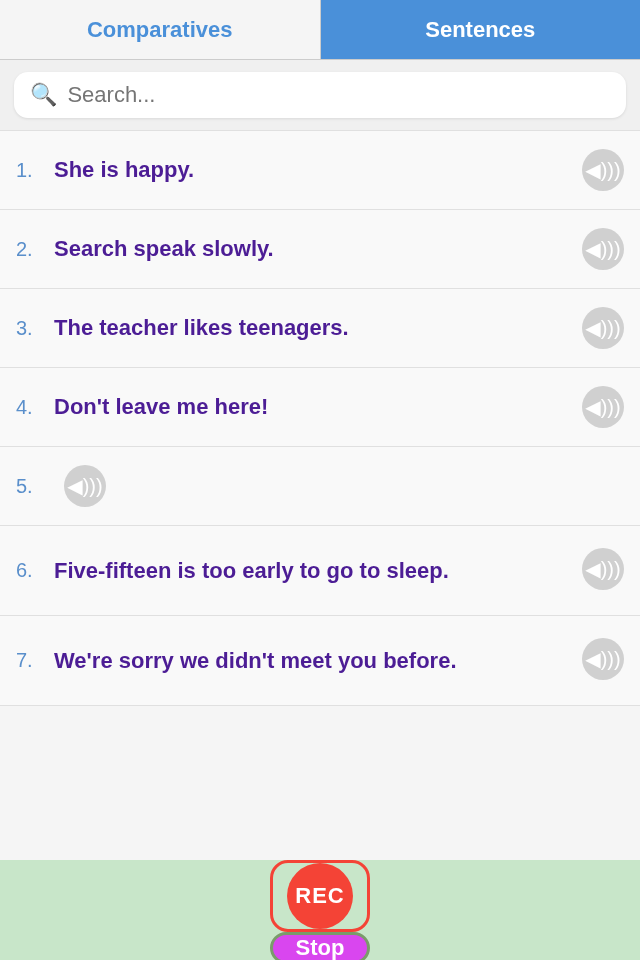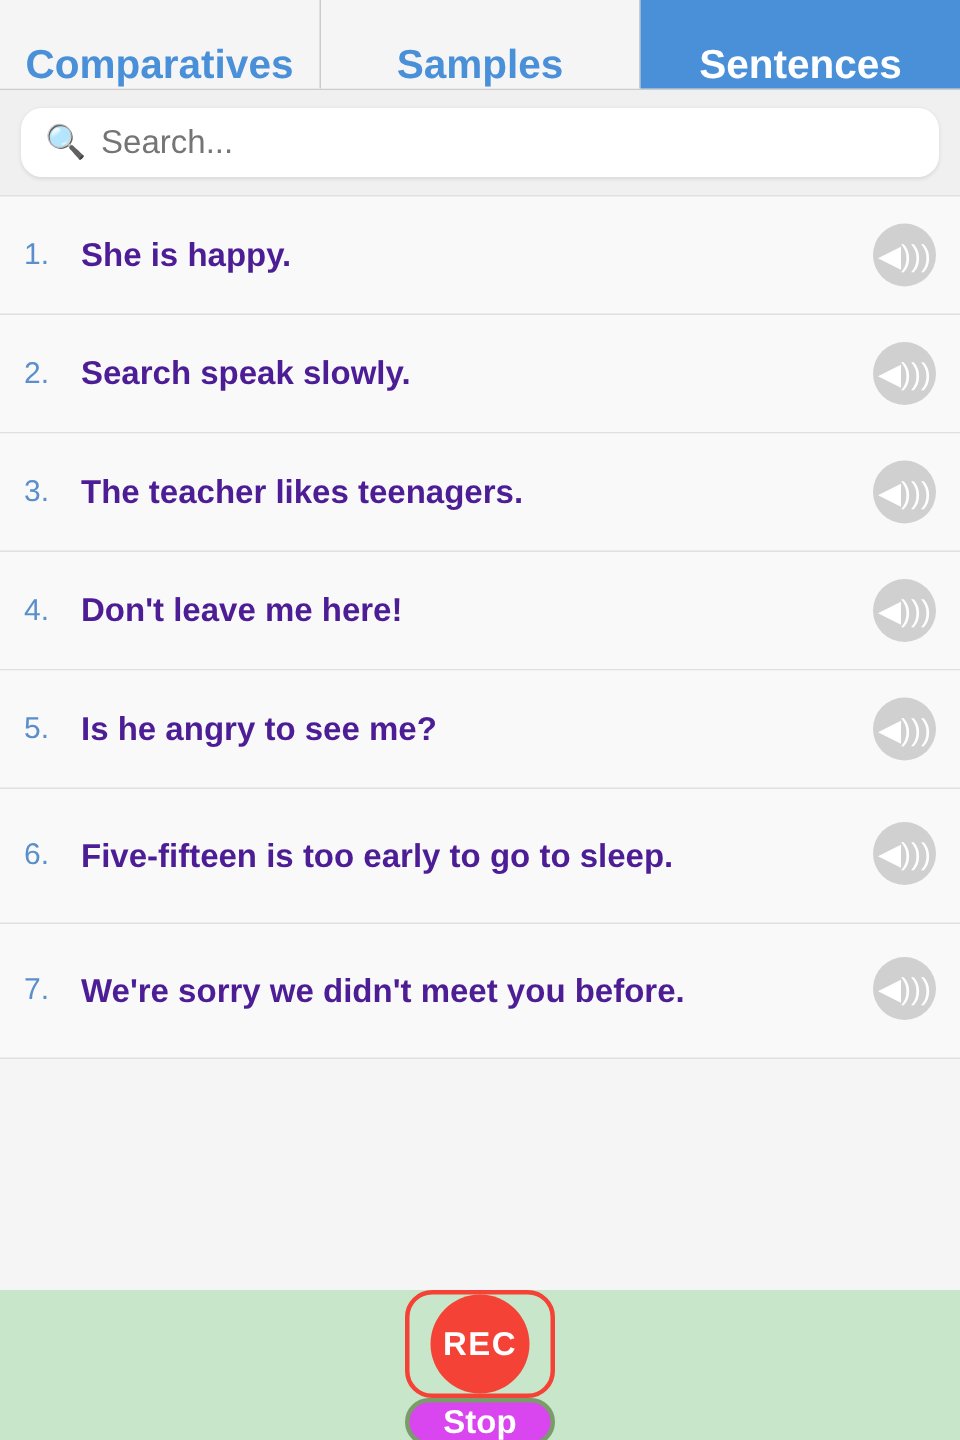--- a/index.html
+++ b/index.html
@@ -14,23 +14,23 @@
     
     .tabs {
       display: flex;
       height: 60px;
       background: #f0f0f0;
       border-bottom: 1px solid #ccc;
     }
     .tab {
       flex: 1;
       display: flex;
-      align-items: flex-end;
-      justify-content: center;
-      font-size: 27px;
+      align-items: center;
+      justify-content: center;
+      font-size: 22px;
       font-weight: 600;
       cursor: pointer;
       border-right: 1px solid #ccc;
     }
     .tab:last-child { border-right: none; }
     .tab-inactive {
       background: #f5f5f5;
       color: #4a90d9;
     }
     .tab-active {
@@ -186,23 +186,20 @@
       margin-left: 8px;
     }
   </style>
 </head>
 <body>
 
 <div class="tabs">
   <div class="tab tab-inactive">
     <span>Comparatives</span>
   </div>
-  <div class="tab tab-inactive">
-    <span>Samples</span>
-  </div>
   <div class="tab tab-active">
     <span>Sentences</span>
   </div>
 </div>
 
 <div class="search-container">
   <div class="search-bar">
     <span class="search-icon-wrap">🔍</span>
     <input class="search-input" type="text" placeholder="Search..." style="">
   </div>
@@ -237,21 +234,20 @@
   <div class="list-item">
     <span class="item-number">4.</span>
     <span class="item-text">Don't leave me here!</span>
     <div class="sound-btn">
       <span class="sound-icon">◀)))</span>
     </div>
   </div>
 
   <div class="list-item">
     <span class="item-number">5.</span>
-    <span class="item-text">Is he angry to see me?</span>
     <div class="sound-btn">
       <span class="sound-icon">◀)))</span>
     </div>
   </div>
 
   <div class="list-item" style="min-height:90px;">
     <span class="item-number">6.</span>
     <span class="item-text">Five-fifteen is too early to go to sleep.</span>
     <div class="sound-btn" style="align-self:flex-start;margin-top:4px;">
       <span class="sound-icon">◀)))</span>

